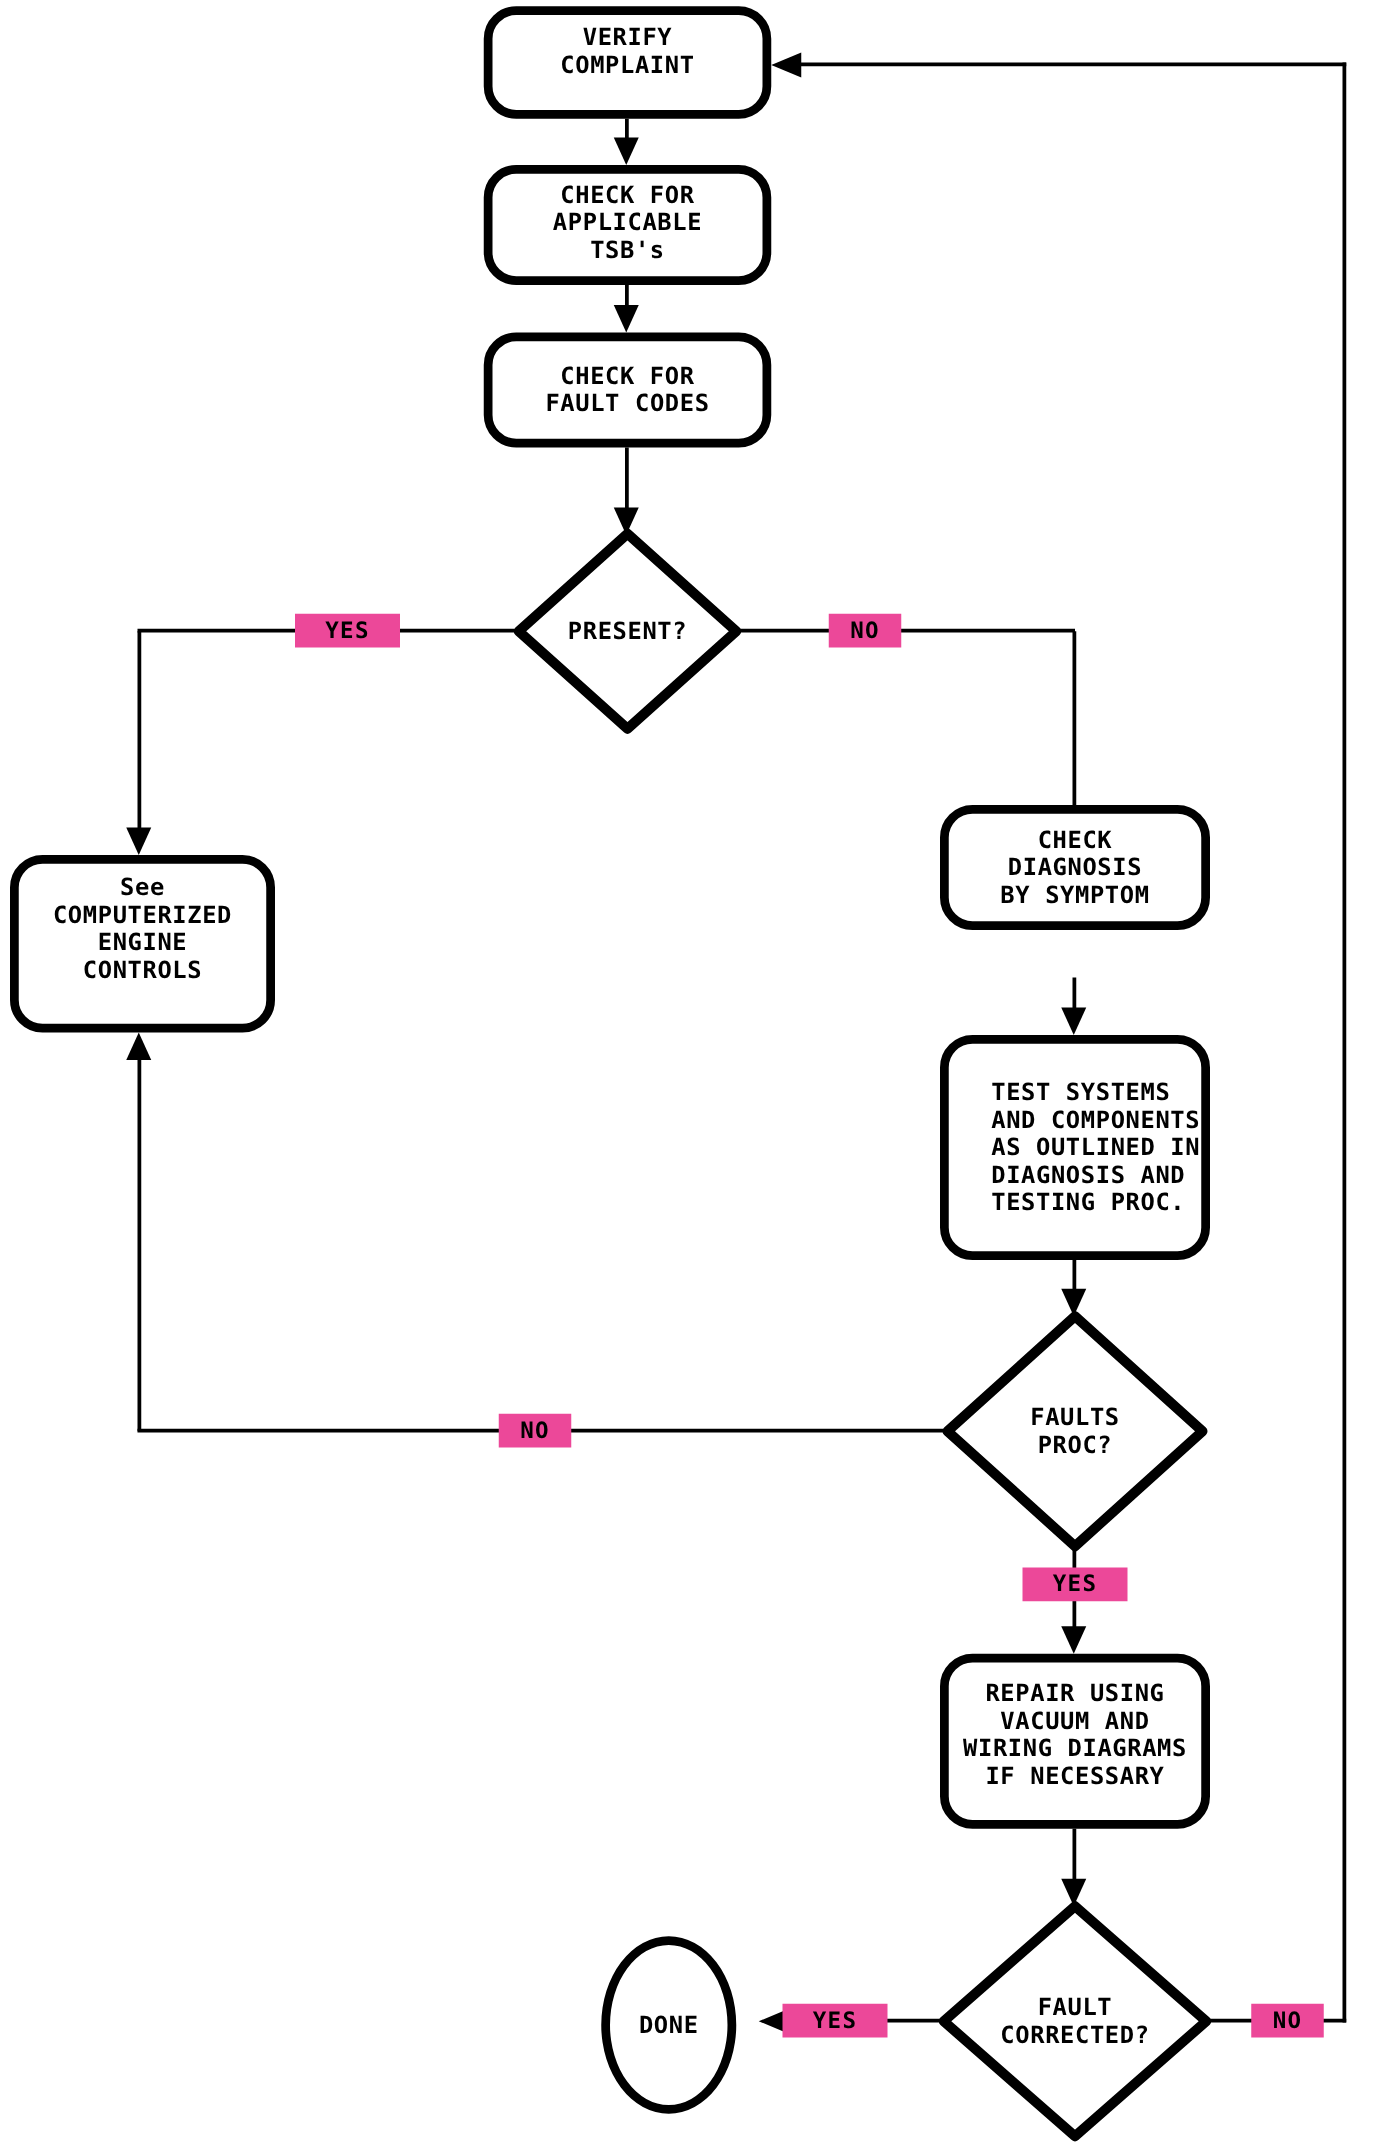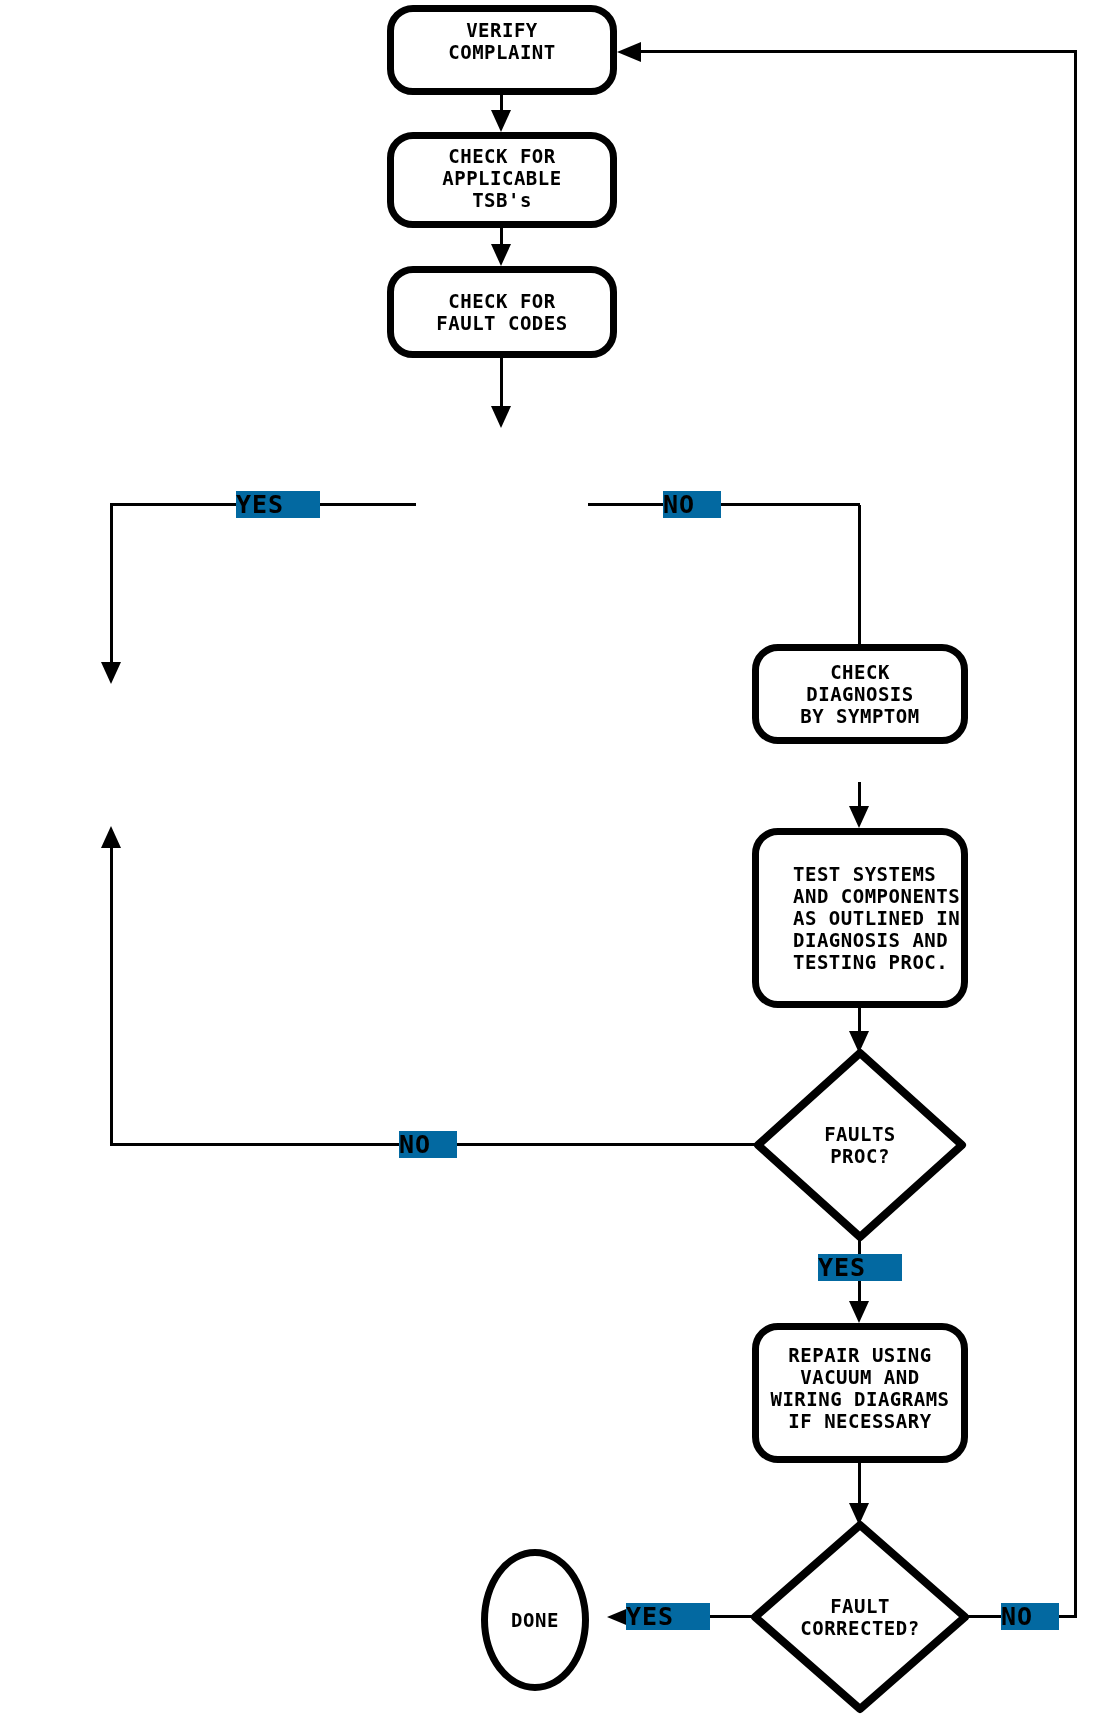--- a/index.html
+++ b/index.html
@@ -23,22 +23,22 @@
   .diamond { position:absolute; z-index:2; }
   .diamond svg { display:block; }
   .dtext {
     position:absolute; inset:0; display:flex; align-items:center; justify-content:center;
     text-align:center; white-space:pre-line; font-size:19px; line-height:22px;
     letter-spacing:0.5px;
   }
   .hline { position:absolute; height:3px; background:#000; z-index:1; }
   .vline { position:absolute; width:3px; background:#000; z-index:1; }
   .lbl {
-    position:absolute; background:#0369a1; font-size:25px; line-height:27px;
-    letter-spacing:1px; z-index:3;
+    position:absolute; background:#ec4899; font-size:18px; line-height:27px;
+    text-align:center; letter-spacing:1px; z-index:3;
   }
   .ah-down { position:absolute; width:0; height:0; border-left:10px solid transparent;
     border-right:10px solid transparent; border-top:22px solid #000; z-index:2; }
   .ah-up { position:absolute; width:0; height:0; border-left:10px solid transparent;
     border-right:10px solid transparent; border-bottom:22px solid #000; z-index:2; }
   .ah-left { position:absolute; width:0; height:0; border-top:10px solid transparent;
     border-bottom:10px solid transparent; border-right:24px solid #000; z-index:2; }
 </style>
 </head>
 <body>
@@ -79,36 +79,46 @@
   <div class="box" style="left:387px; top:5px; width:230px; height:90px; padding-bottom:18px;">VERIFY
 COMPLAINT</div>
 
   <div class="box" style="left:387px; top:132px; width:230px; height:96px; padding-bottom:4px;">CHECK FOR
 APPLICABLE
 TSB's</div>
 
   <div class="box" style="left:387px; top:266px; width:230px; height:92px;">CHECK FOR
 FAULT CODES</div>
 
+  <div class="box" style="left:8px; top:684px; width:212px; height:142px; padding-bottom:24px;">See
+COMPUTERIZED
+ENGINE
+CONTROLS</div>
 
   <div class="box" style="left:752px; top:644px; width:216px; height:100px;">CHECK
 DIAGNOSIS
 BY SYMPTOM</div>
 
   <div class="box" style="left:752px; top:1323px; width:216px; height:140px; padding-bottom:10px;">REPAIR USING
 VACUUM AND
 WIRING DIAGRAMS
 IF NECESSARY</div>
 
   <div class="box left-text" style="left:752px; top:828px; width:216px; height:180px;">TEST SYSTEMS
 AND COMPONENTS
 AS OUTLINED IN
 DIAGNOSIS AND
 TESTING PROC.</div>
 
+  <div class="diamond" style="left:406px; top:418px; width:192px; height:174px;">
+    <svg width="192" height="174" viewBox="0 0 192 174">
+      <polygon points="96,9 183,87 96,165 9,87" fill="#ffffff" stroke="#000000" stroke-width="8" stroke-linejoin="round"></polygon>
+    </svg>
+    <div class="dtext">PRESENT?</div>
+  </div>
 
   <div class="diamond" style="left:748px; top:1043px; width:224px; height:204px;">
     <svg width="224" height="204" viewBox="0 0 224 204">
       <polygon points="112,10 214,102 112,194 10,102" fill="#ffffff" stroke="#000000" stroke-width="8" stroke-linejoin="round"></polygon>
     </svg>
     <div class="dtext">FAULTS
 PROC?</div>
   </div>
 
   <div class="diamond" style="left:745px; top:1515px; width:230px; height:204px;">

